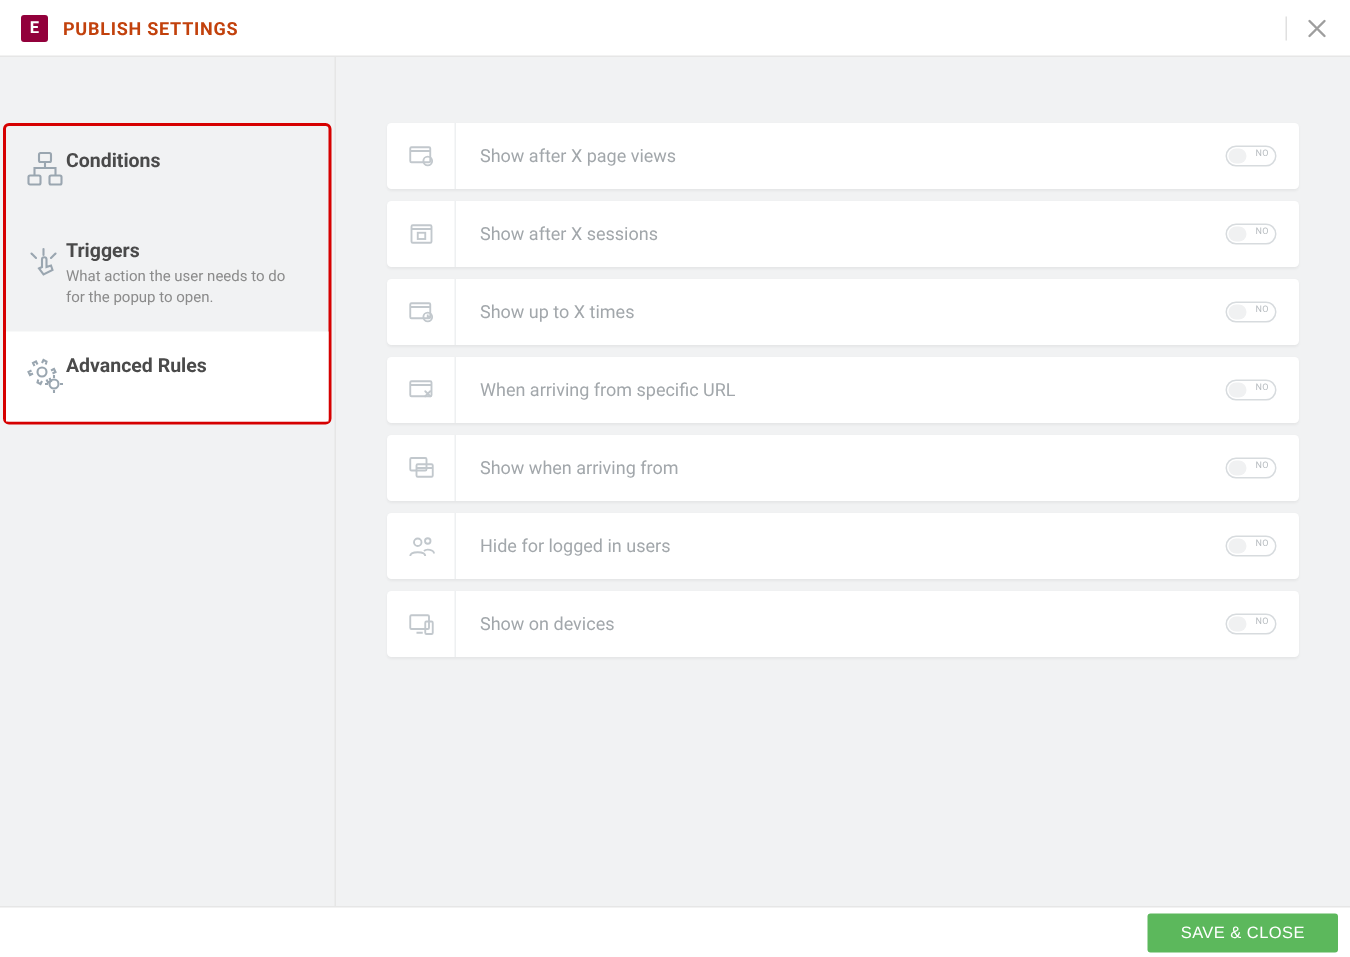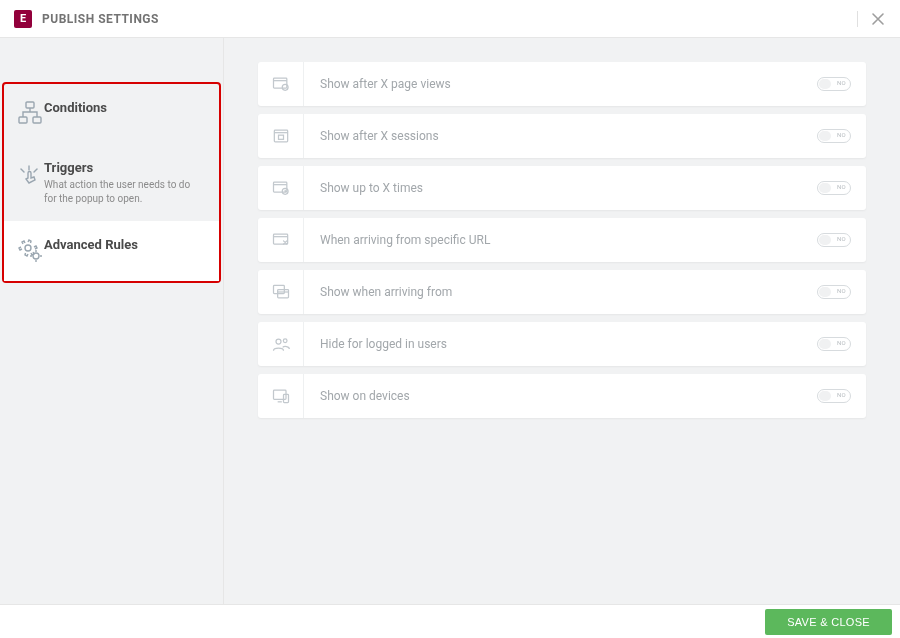--- a/index.html
+++ b/index.html
@@ -1,37 +1,37 @@
 <!DOCTYPE html>
 <html><head>
 <meta charset="utf-8">
 <style>
   * { box-sizing: border-box; margin: 0; padding: 0; }
   html, body { width: 900px; height: 638px; font-family: -apple-system, BlinkMacSystemFont, "Segoe UI", Roboto, Helvetica, Arial, sans-serif; background: #f1f2f3; overflow: hidden; color: #333; }
   .topbar { height: 38px; background: #fff; display: flex; align-items: center; padding: 0 14px; border-bottom: 1px solid #e6e6e6; }
   .brand-box { width: 18px; height: 18px; background: #92003b; border-radius: 2px; display:flex; align-items:center; justify-content:center; margin-right: 10px; }
   .brand-box span { color:#fff; font-size:11px; font-weight:700; line-height:1; }
-  .topbar-title { font-size: 12px; font-weight: 700; letter-spacing: .5px; color:#737373; }
+  .topbar-title { font-size: 12px; font-weight: 700; letter-spacing: .5px; color:#c2410c; }
   .topbar .spacer { flex:1; }
   .close-sep { width:1px; height:16px; background:#e0e0e0; margin:0 12px; }
   .close-btn { width:16px; height:16px; cursor:pointer; color:#9e9e9e; }
   .close-btn svg { width:16px; height:16px; display:block; }
 
   .body { display:flex; height: calc(100% - 38px - 34px); }
   .sidebar { width: 224px; background: #f1f2f3; border-right:1px solid #e6e6e6; padding-top: 0; }
   .sidebar-inner { border: 2px solid #d60000; border-radius: 4px; margin: 44px 2px 0 2px; background: #f1f2f3; }
   .side-item { display:flex; padding: 16px 14px 16px 12px; cursor:pointer; }
   .side-item.active { background:#fff; }
   .side-icon { width:28px; height:28px; flex:0 0 28px; color:#9aa6b0; display:flex; align-items:flex-start; justify-content:center; }
   .side-icon svg { width:26px; height:26px; display:block; }
   .side-text { flex:1; }
   .side-title { font-size:13px; font-weight:700; color:#4a4a4a; margin-bottom:3px; }
   .side-desc { font-size:10px; color:#8b8b8b; line-height:1.35; }
 
-  .main { flex:1; padding: 24px 34px 20px 34px; overflow:auto; }
+  .main { flex:1; padding: 44px 34px 20px 34px; overflow:auto; }
   .rule-row { display:flex; align-items:stretch; background:#fff; border-radius:3px; margin-bottom:8px; box-shadow: 0 1px 2px rgba(0,0,0,0.05); min-height:44px; }
   .rule-iconcell { width:46px; display:flex; align-items:center; justify-content:center; border-right:1px solid #eef0f1; color:#c2c8cd; }
   .rule-iconcell svg { width:20px; height:20px; display:block; }
   .rule-label { flex:1; display:flex; align-items:center; padding: 0 16px; font-size:12px; color:#a2a7ab; }
   .rule-toggle { width:64px; display:flex; align-items:center; justify-content:center; }
   .toggle { width:34px; height:14px; border:1px solid #d7dbde; border-radius:999px; background:#fff; position:relative; cursor:pointer; }
   .toggle .knob { position:absolute; left:1px; top:1px; width:12px; height:10px; background:#f0f1f2; border-radius:999px; }
   .toggle .lbl { position:absolute; right:4px; top:1px; font-size:6px; letter-spacing:.3px; color:#b8bdc1; }
 
   .footer { height:34px; background:#fff; border-top:1px solid #e6e6e6; display:flex; align-items:center; justify-content:flex-end; padding:0 8px; }

